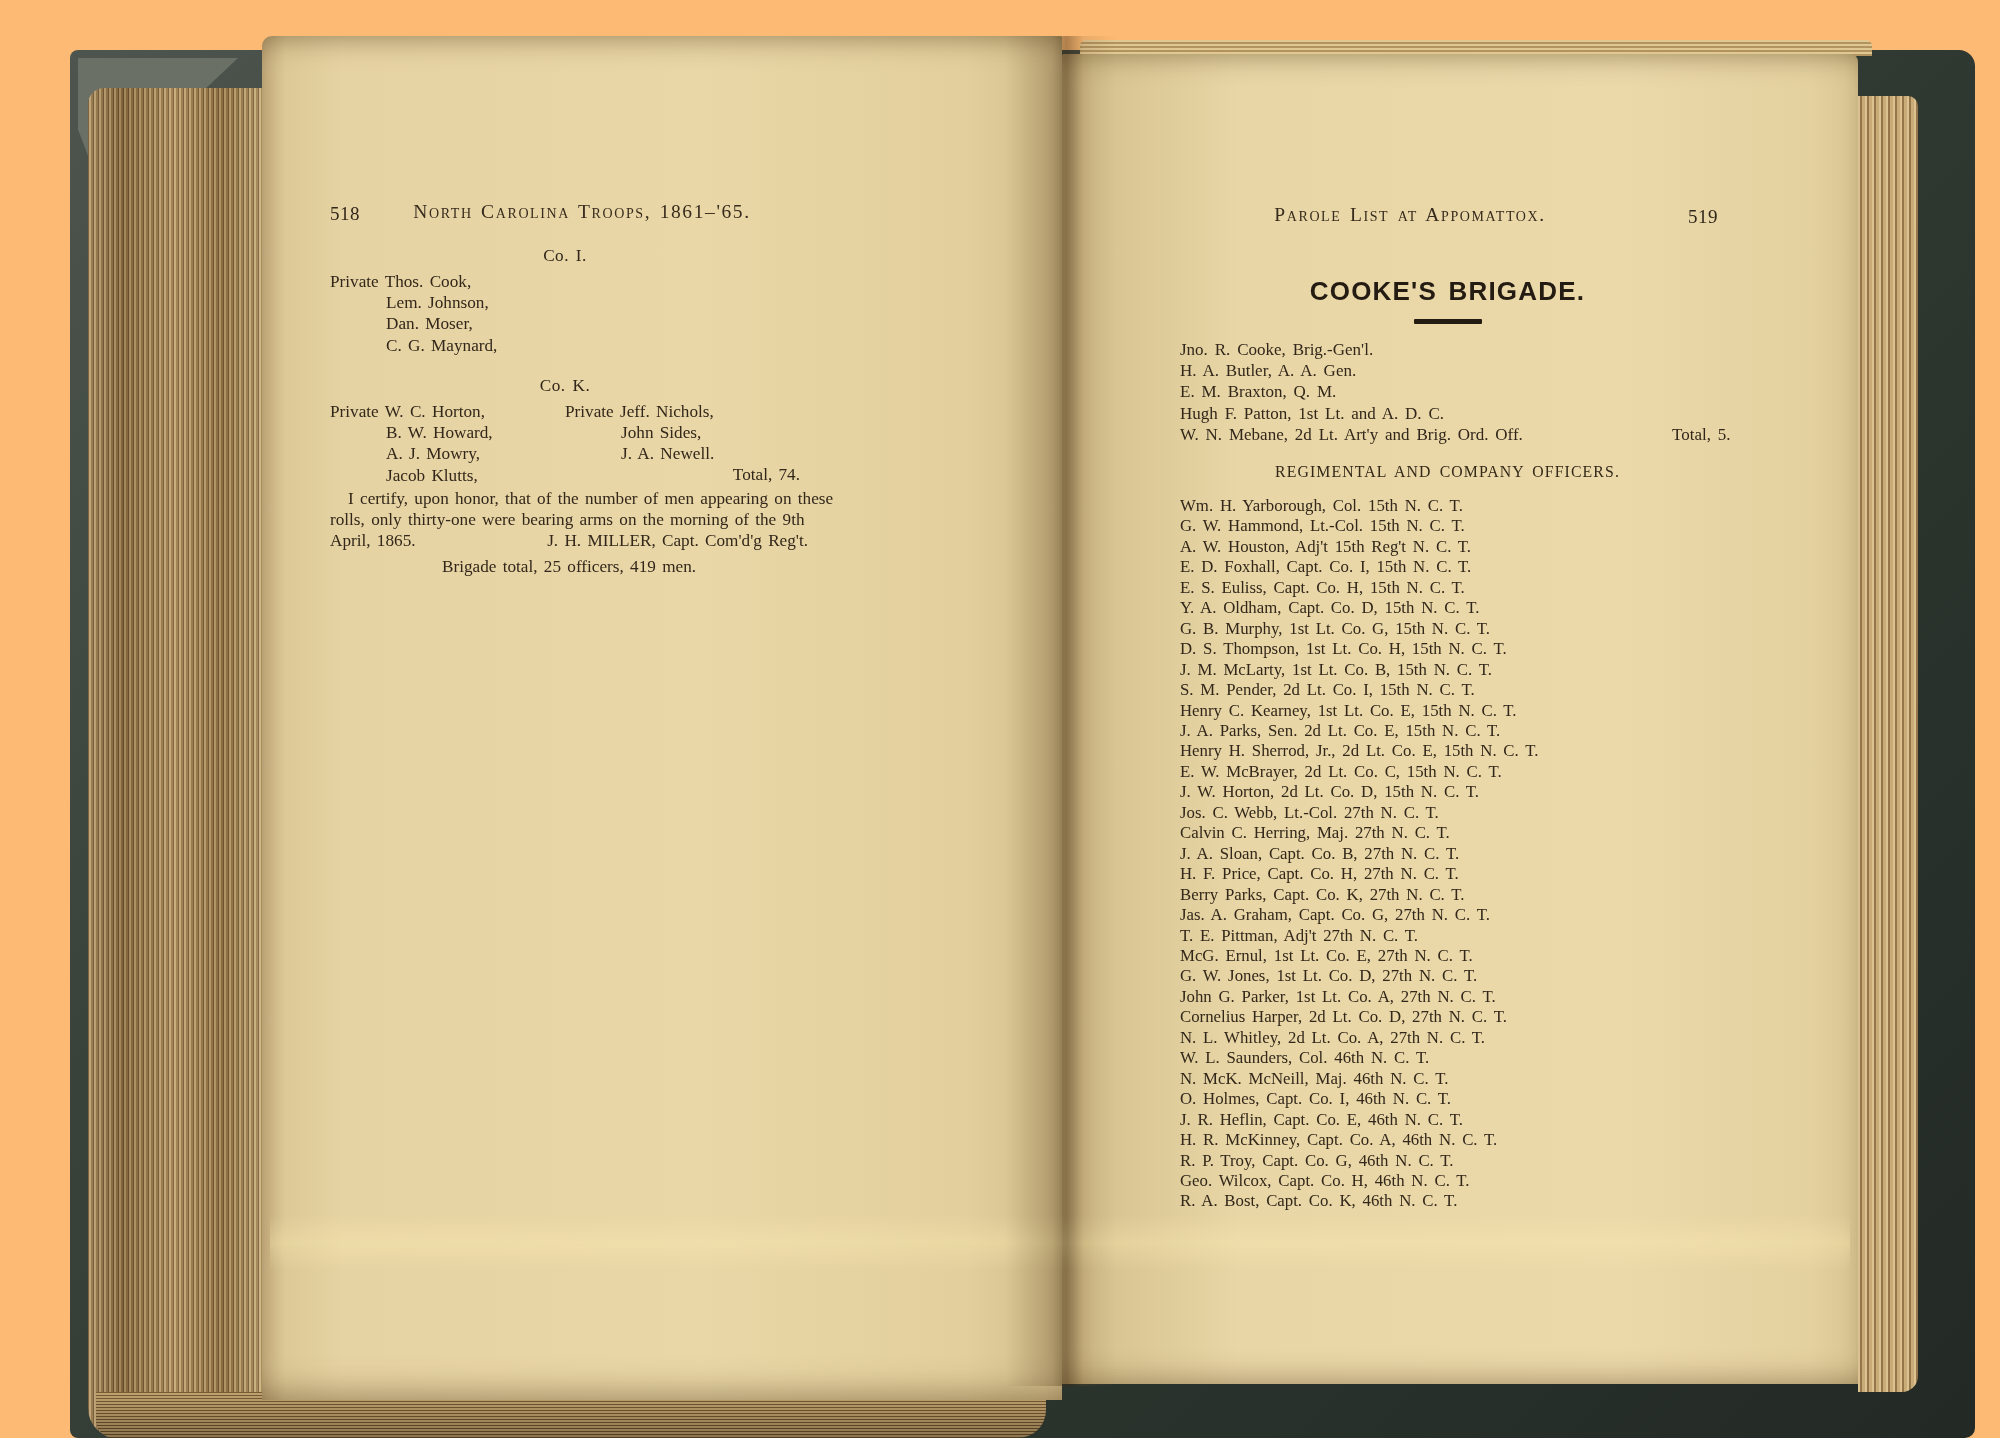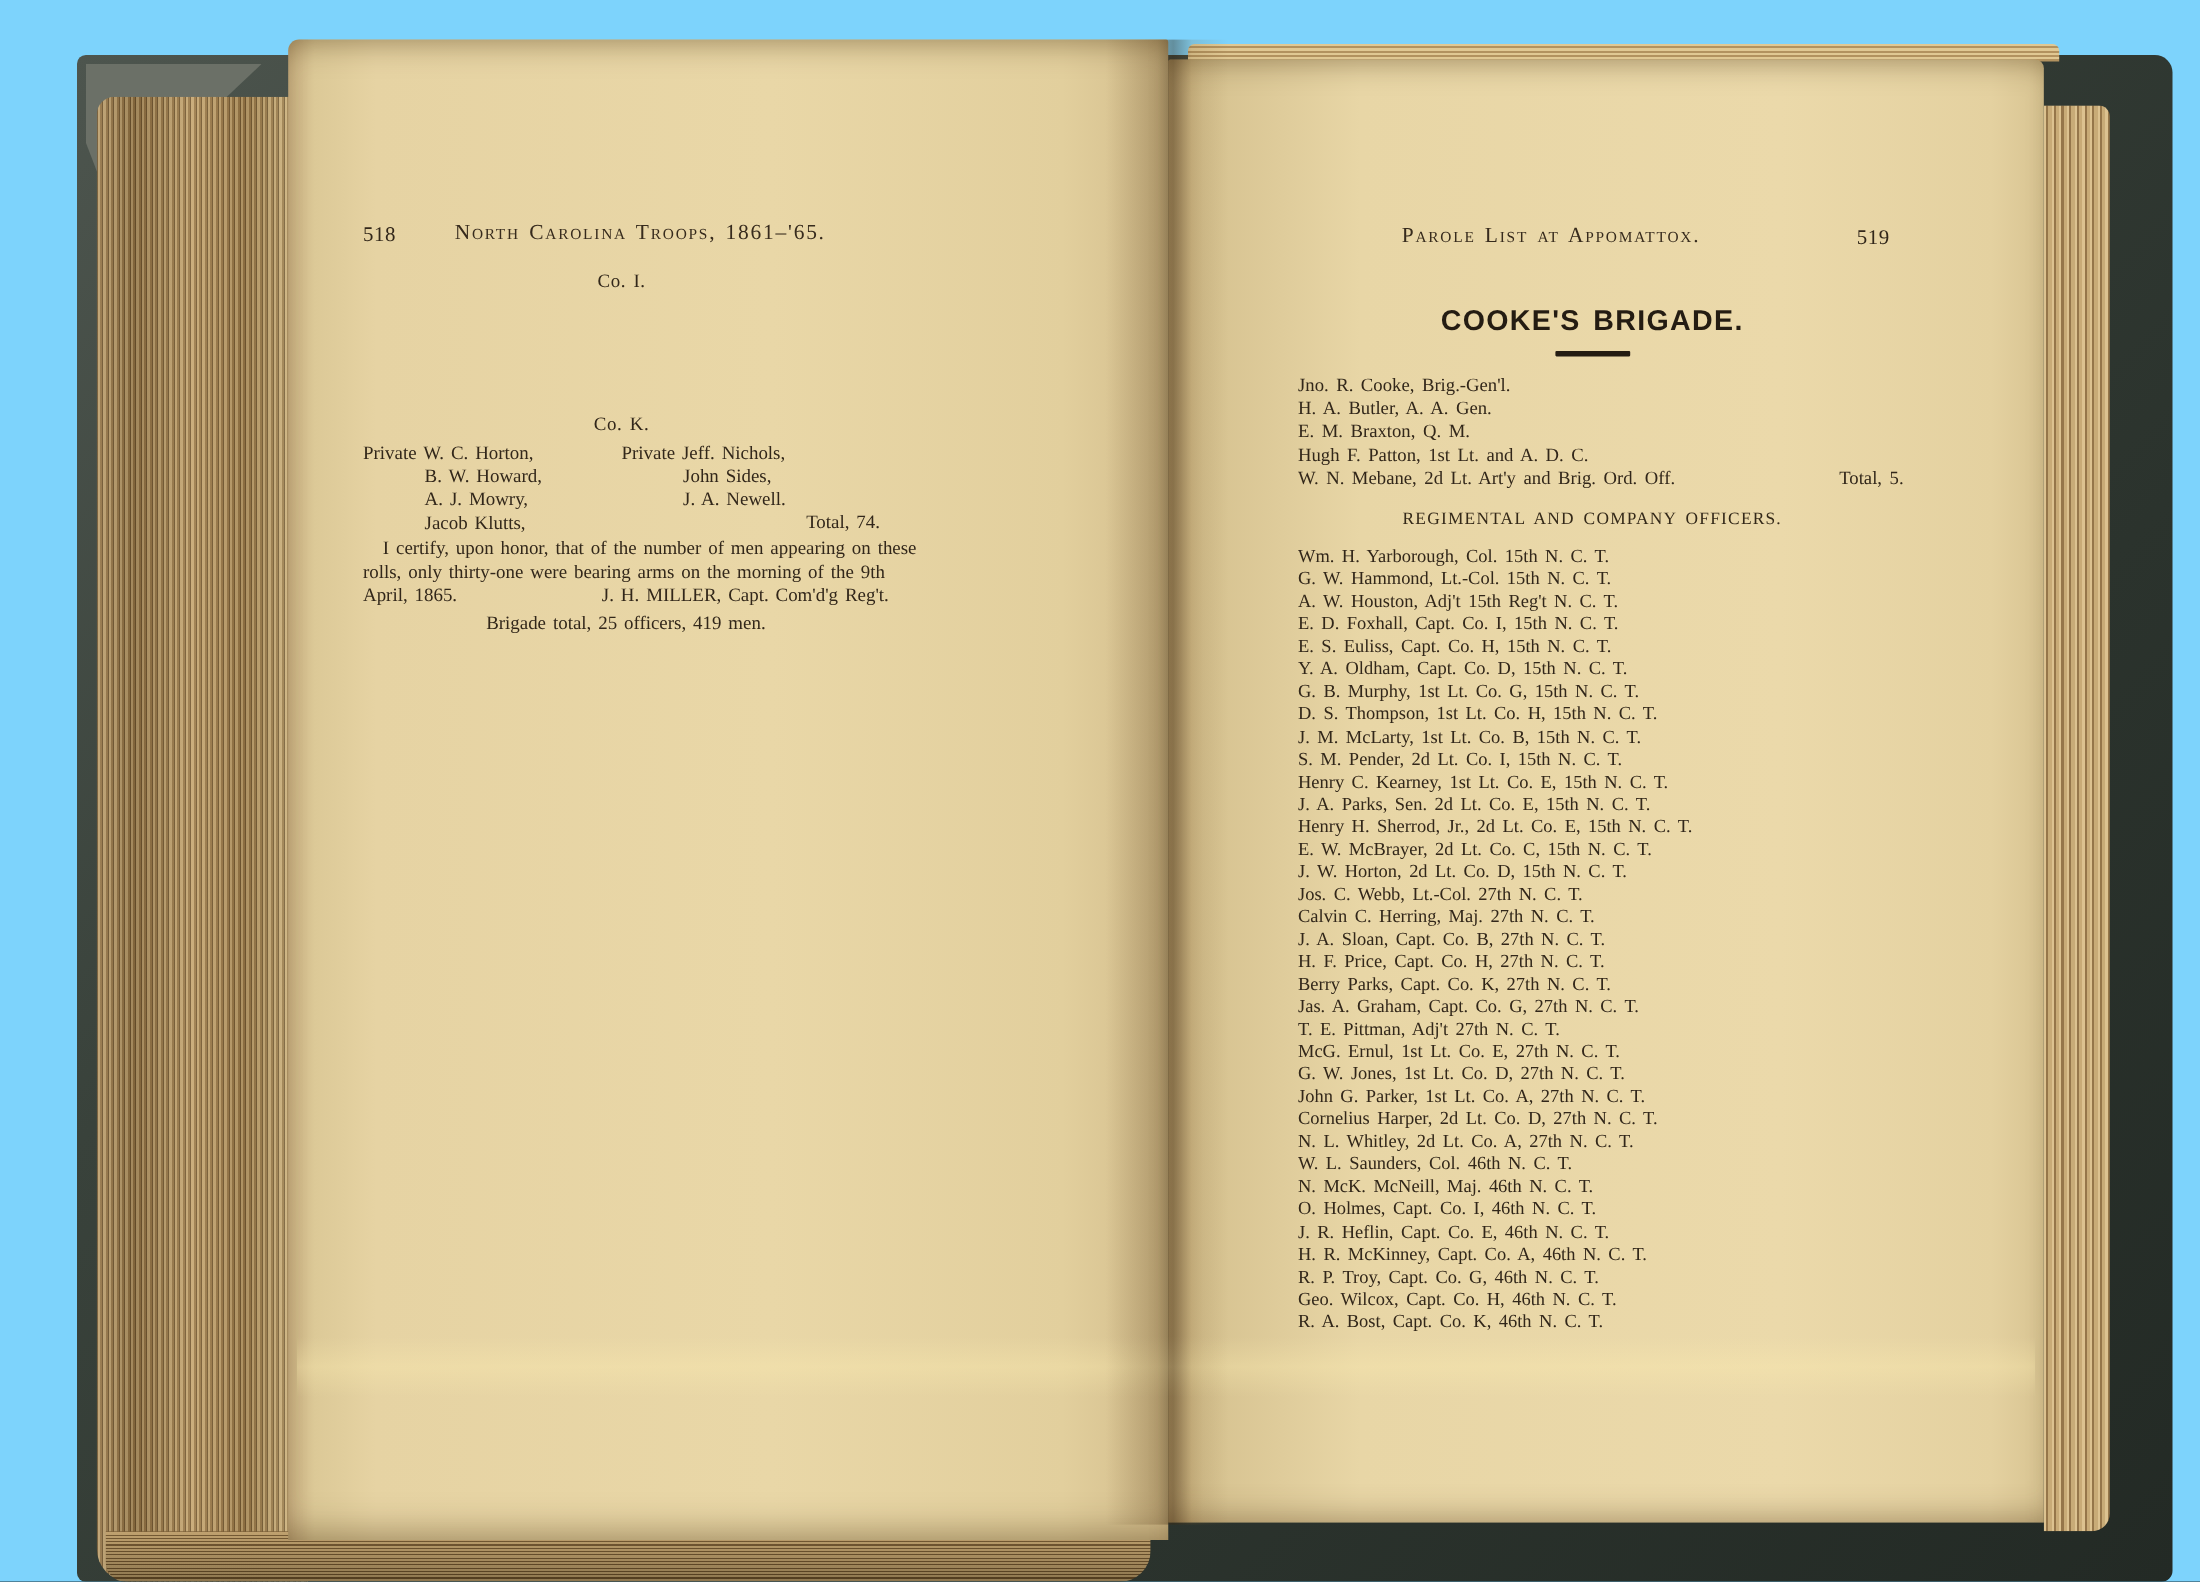--- a/index.html
+++ b/index.html
@@ -1,16 +1,16 @@
 <!DOCTYPE html>
 <html><head>
 <meta charset="utf-8">
 <style>
   html,body{margin:0;padding:0;background:#050504;}
-  .canvas{position:relative;width:2000px;height:1438px;background:#7dd3fc;overflow:hidden;
+  .canvas{position:relative;width:2000px;height:1438px;background:#fdba74;overflow:hidden;
           font-family:"Liberation Serif", serif;color:#32271a;}
   .abs{position:absolute;}
   
   .cover{left:70px;top:50px;width:1905px;height:1388px;
          background:linear-gradient(135deg,#4d554e 0%,#39423b 30%,#2b332d 70%,#232a25 100%);
          border-radius:8px 16px 10px 8px;}
   .cover-corner{left:78px;top:58px;width:160px;height:130px;background:#6b7067;
          clip-path:polygon(0 0,100% 0,14% 100%,0 55%);}
   .stack-left{left:88px;top:88px;width:192px;height:1350px;border-radius:16px 0 0 30px;
          background:
@@ -69,20 +69,26 @@
   <div class="abs page-left"></div>
   <div class="abs page-right"></div>
   <div class="abs gutter"></div>
   <div class="abs light-band"></div>
 
   <div class="t pgnum" style="left:330px;top:203px;">518</div>
   <div class="t sc center" style="left:352px;top:201px;width:460px;">North Carolina Troops, 1861–'65.</div>
 
   <div class="t cohead center" style="left:330px;top:245px;width:470px;">Co. I.</div>
 
+  <div class="t flow" style="left:330px;top:271px;">
+    <div>Private Thos. Cook,</div>
+    <div class="indent">Lem. Johnson,</div>
+    <div class="indent">Dan. Moser,</div>
+    <div class="indent">C. G. Maynard,</div>
+  </div>
 
   <div class="t cohead center" style="left:330px;top:375px;width:470px;">Co. K.</div>
 
   <div class="t flow" style="left:330px;top:401px;">
     <div>Private W. C. Horton,</div>
     <div class="indent">B. W. Howard,</div>
     <div class="indent">A. J. Mowry,</div>
     <div class="indent">Jacob Klutts,</div>
   </div>
   <div class="t flow" style="left:565px;top:401px;">

